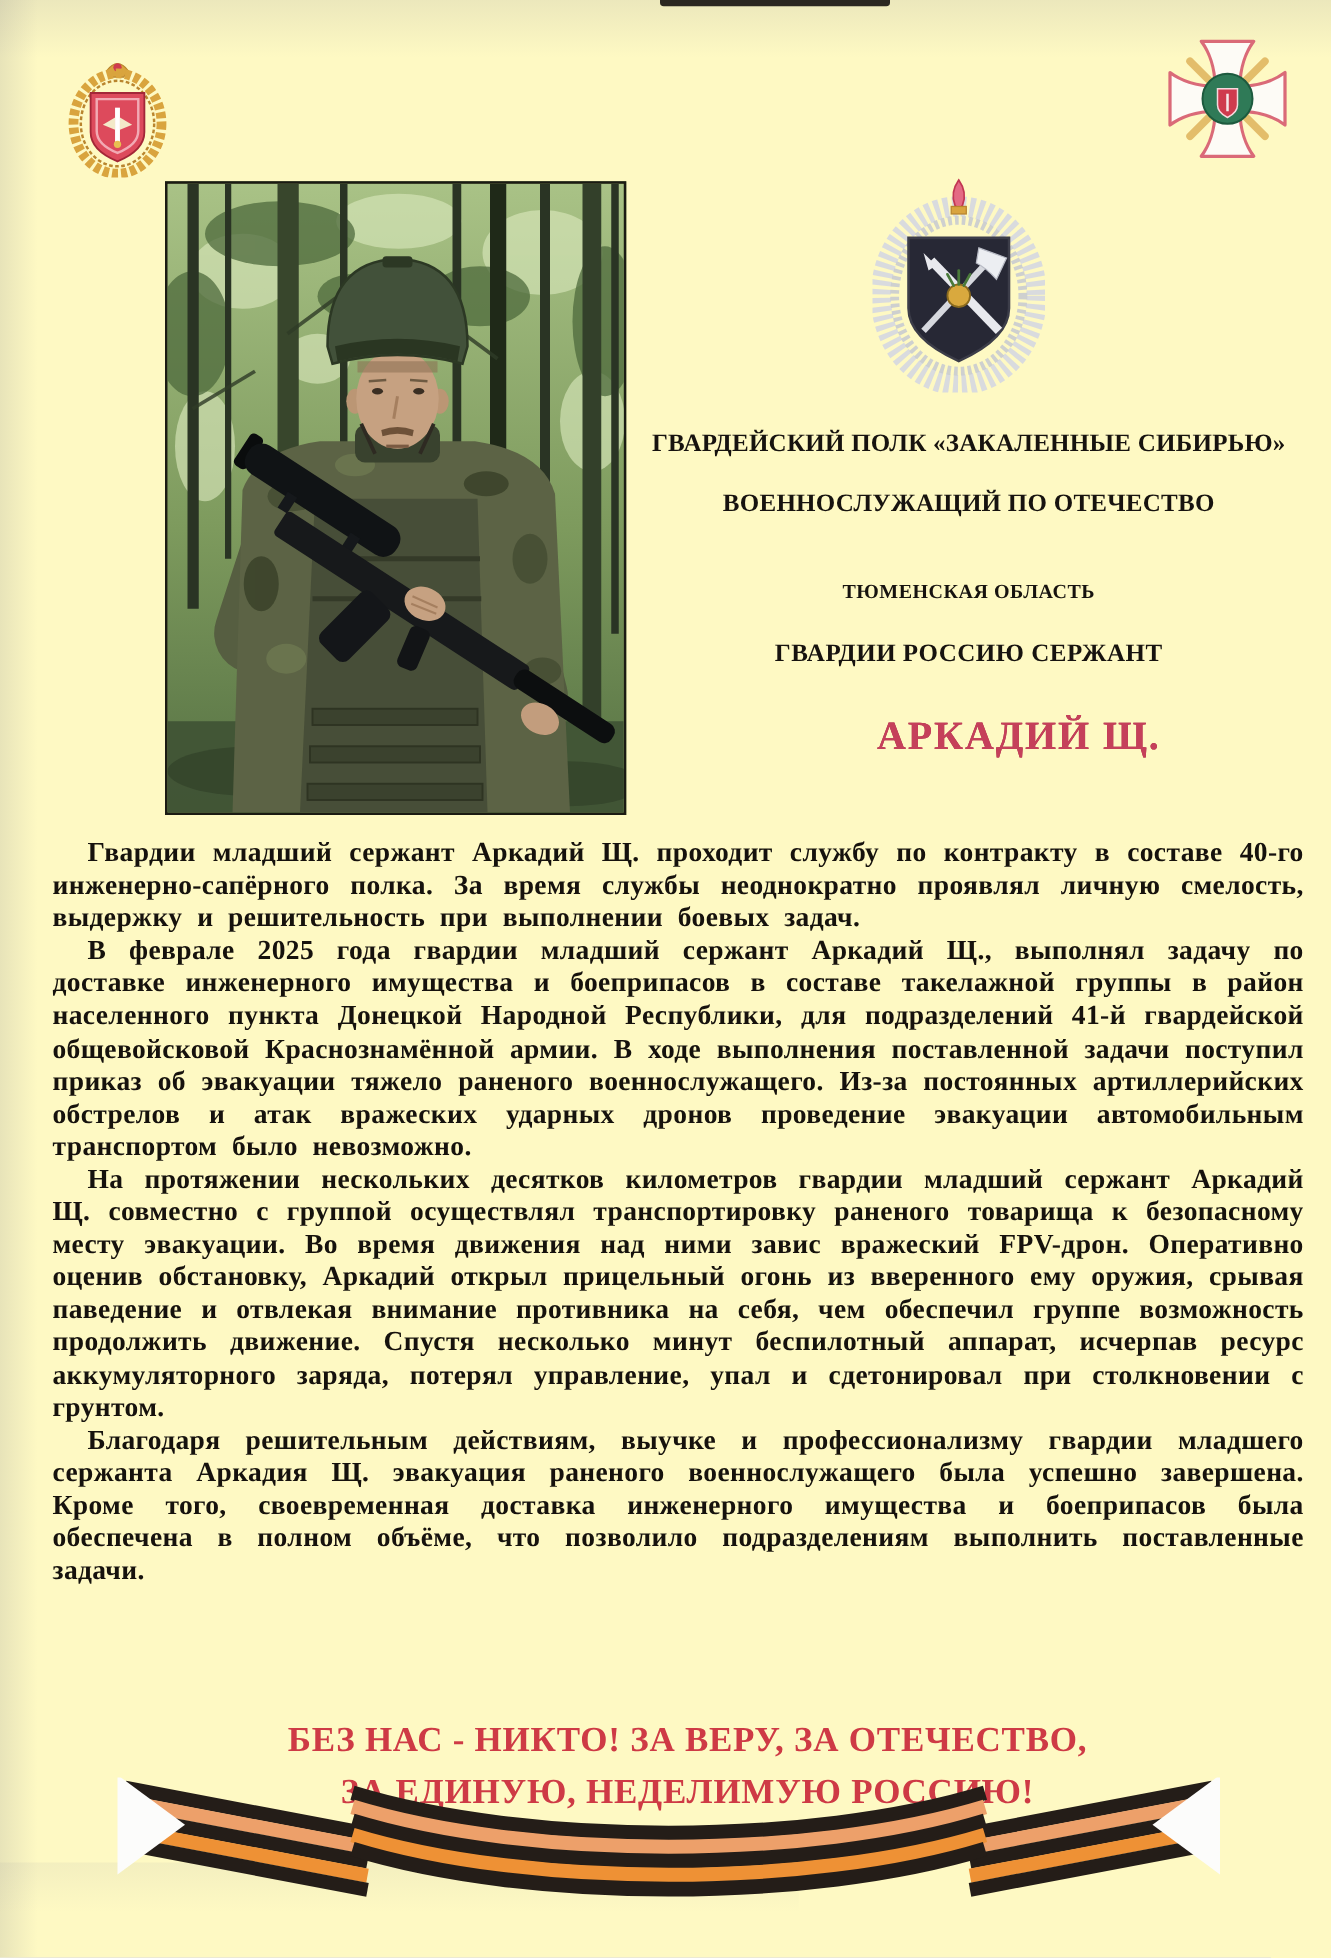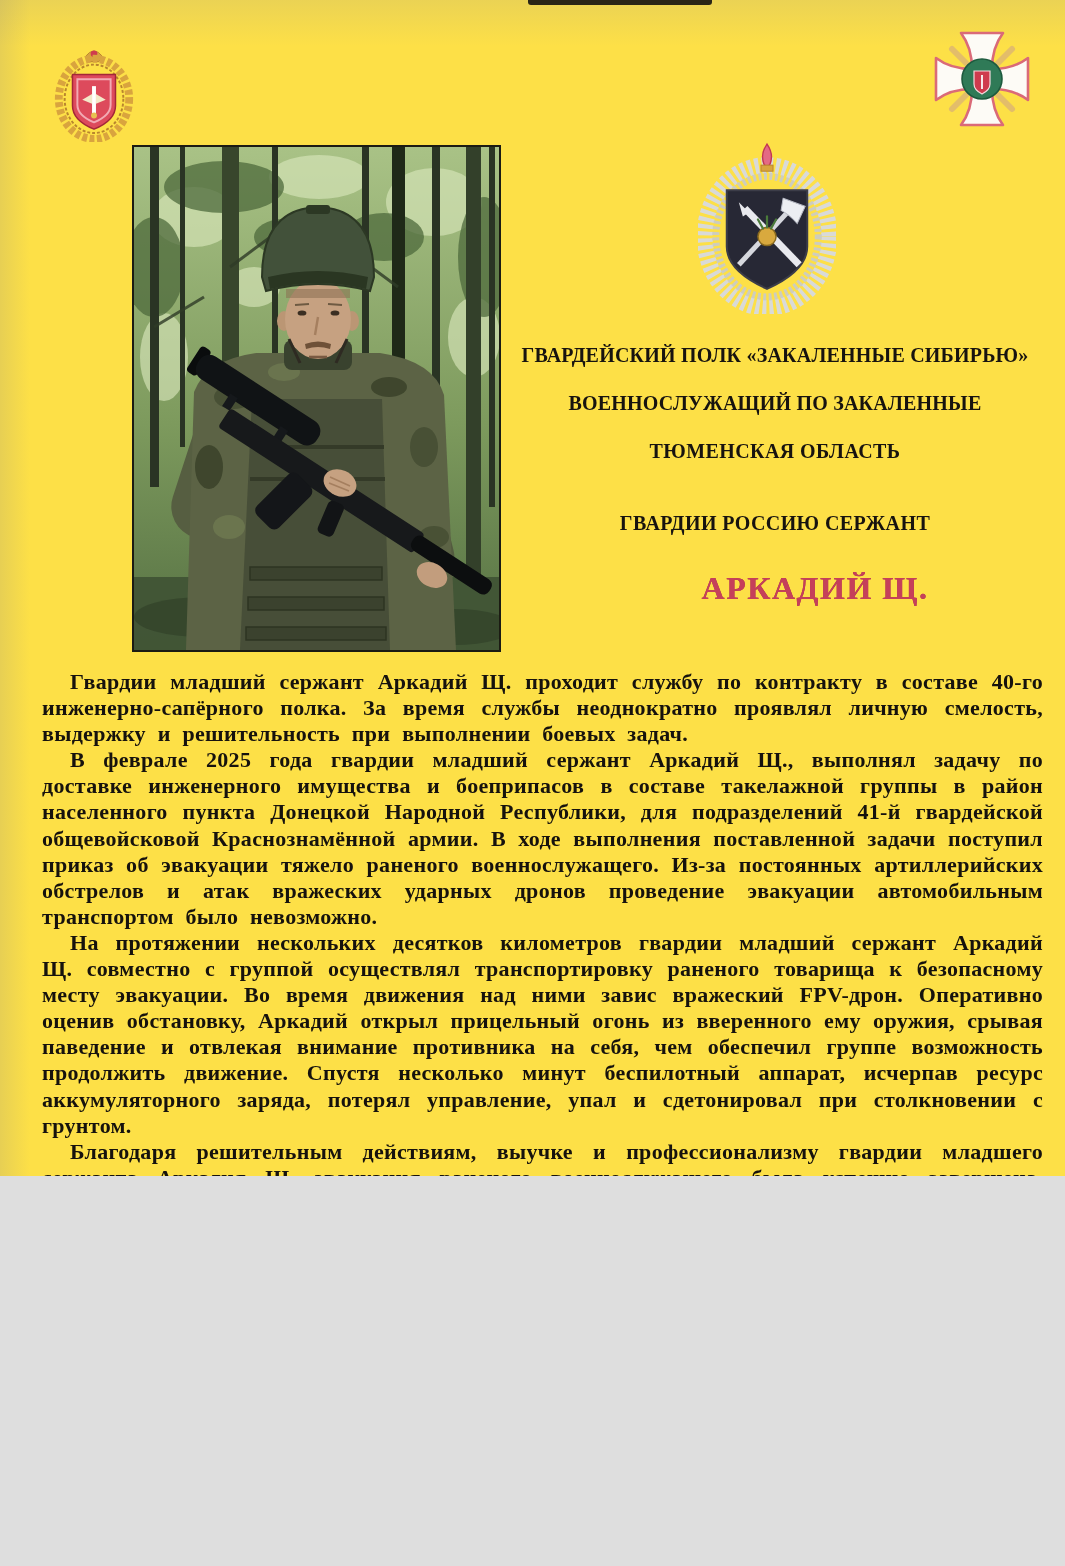--- a/index.html
+++ b/index.html
@@ -1,18 +1,18 @@
 <!DOCTYPE html>
 <html><head>
 <meta charset="utf-8">
 <style>
   html,body { margin:0; padding:0; background:#dedede; }
   .page {
-    position:relative; width:1065px; height:1176px; margin:0 auto;
-    background:#fde047; overflow:hidden;
+    position:relative; width:1065px; height:1566px; margin:0 auto;
+    background:#fef9c3; overflow:hidden;
     font-family:"Liberation Serif", serif; color:#17130f;
   }
   
   .scan-top { position:absolute; left:0; top:0; width:100%; height:46px;
     background:linear-gradient(180deg, rgba(140,140,150,.16), rgba(140,140,150,0)); }
   .scan-left { position:absolute; left:0; top:0; width:30px; height:100%;
     background:linear-gradient(90deg, rgba(130,130,140,.18), rgba(130,130,140,0)); }
   .scan-bottom { position:absolute; left:0; top:1490px; width:60%; height:40px;
     background:linear-gradient(180deg, rgba(150,150,160,.10), rgba(150,150,160,0)); }
   .top-edge-mark { position:absolute; left:528px; top:0; width:184px; height:5px;
@@ -23,21 +23,21 @@
   .emblem-center { position:absolute; left:698px; top:138px; width:138px; height:176px; }
 
   .photo { position:absolute; left:132px; top:145px; width:365px; height:503px;
     border:2px solid #1b1b13; box-sizing:content-box; background:#70854f; }
   .photo svg { display:block; }
 
   .titles { position:absolute; left:500px; top:0; width:550px; text-align:center; }
   .titles div { position:absolute; left:0; width:100%; font-weight:bold; }
   .t-regiment { top:344px; font-size:20px; letter-spacing:.2px; }
   .t-service  { top:392px; font-size:20px; letter-spacing:.2px; }
-  .t-region   { top:440px; font-size:20px; letter-spacing:.4px; }
+  .t-region   { top:465px; font-size:16px; letter-spacing:.4px; }
   .t-rank     { top:512px; font-size:20px; letter-spacing:.4px; }
   .t-name     { top:570px; font-size:32px; letter-spacing:1.5px; color:#c5405a;
                 text-shadow:0 0 .4px #a32744;margin-left:40px; }
 
   .body-text { position:absolute; left:42px; top:669px; width:1001px;
     font-size:22px; font-weight:bold; line-height:26.1px;
     text-align:justify; word-spacing:6px; letter-spacing:.3px; color:#16120d; }
   .body-text p { margin:0; text-indent:28px; }
 
   .slogan { position:absolute; left:60px; top:1372px; width:980px; text-align:center;
@@ -214,21 +214,21 @@
       <g stroke="#a57f5f" stroke-width="1.6">
         <line x1="196" y1="330" x2="216" y2="339"></line>
           <line x1="195" y1="336" x2="215" y2="344"></line>
       </g>
       <ellipse cx="298" cy="428" rx="16" ry="12" transform="rotate(28 298 428)" fill="#c29d7d"></ellipse>
     </svg>
   </div>
 
   <div class="titles">
     <div class="t-regiment">ГВАРДЕЙСКИЙ ПОЛК «ЗАКАЛЕННЫЕ СИБИРЬЮ»</div>
-    <div class="t-service">ВОЕННОСЛУЖАЩИЙ ПО ЗАКАЛЕННЫЕ</div>
+    <div class="t-service">ВОЕННОСЛУЖАЩИЙ ПО ОТЕЧЕСТВО</div>
     <div class="t-region">ТЮМЕНСКАЯ ОБЛАСТЬ</div>
     <div class="t-rank">ГВАРДИИ РОССИЮ СЕРЖАНТ</div>
     <div class="t-name">АРКАДИЙ Щ.</div>
   </div>
 
   <div class="body-text">
     <p>Гвардии младший сержант Аркадий Щ. проходит службу по контракту в составе 40-го инженерно-сапёрного полка. За время службы неоднократно проявлял личную смелость, выдержку и решительность при выполнении боевых задач.</p>
     <p>В феврале 2025 года гвардии младший сержант Аркадий Щ., выполнял задачу по доставке инженерного имущества и боеприпасов в составе такелажной группы в район населенного пункта Донецкой Народной Республики, для подразделений 41-й гвардейской общевойсковой Краснознамённой армии. В ходе выполнения поставленной задачи поступил приказ об эвакуации тяжело раненого военнослужащего. Из-за постоянных артиллерийских обстрелов и атак вражеских ударных дронов проведение эвакуации автомобильным транспортом было невозможно.</p>
     <p>На протяжении нескольких десятков километров гвардии младший сержант Аркадий Щ. совместно с группой осуществлял транспортировку раненого товарища к безопасному месту эвакуации. Во время движения над ними завис вражеский FPV-дрон. Оперативно оценив обстановку, Аркадий открыл прицельный огонь из вверенного ему оружия, срывая паведение и отвлекая внимание противника на себя, чем обеспечил группе возможность продолжить движение. Спустя несколько минут беспилотный аппарат, исчерпав ресурс аккумуляторного заряда, потерял управление, упал и сдетонировал при столкновении с грунтом.</p>
     <p>Благодаря решительным действиям, выучке и профессионализму гвардии младшего сержанта Аркадия Щ. эвакуация раненого военнослужащего была успешно завершена. Кроме того, своевременная доставка инженерного имущества и боеприпасов была обеспечена в полном объёме, что позволило подразделениям выполнить поставленные задачи.</p>

